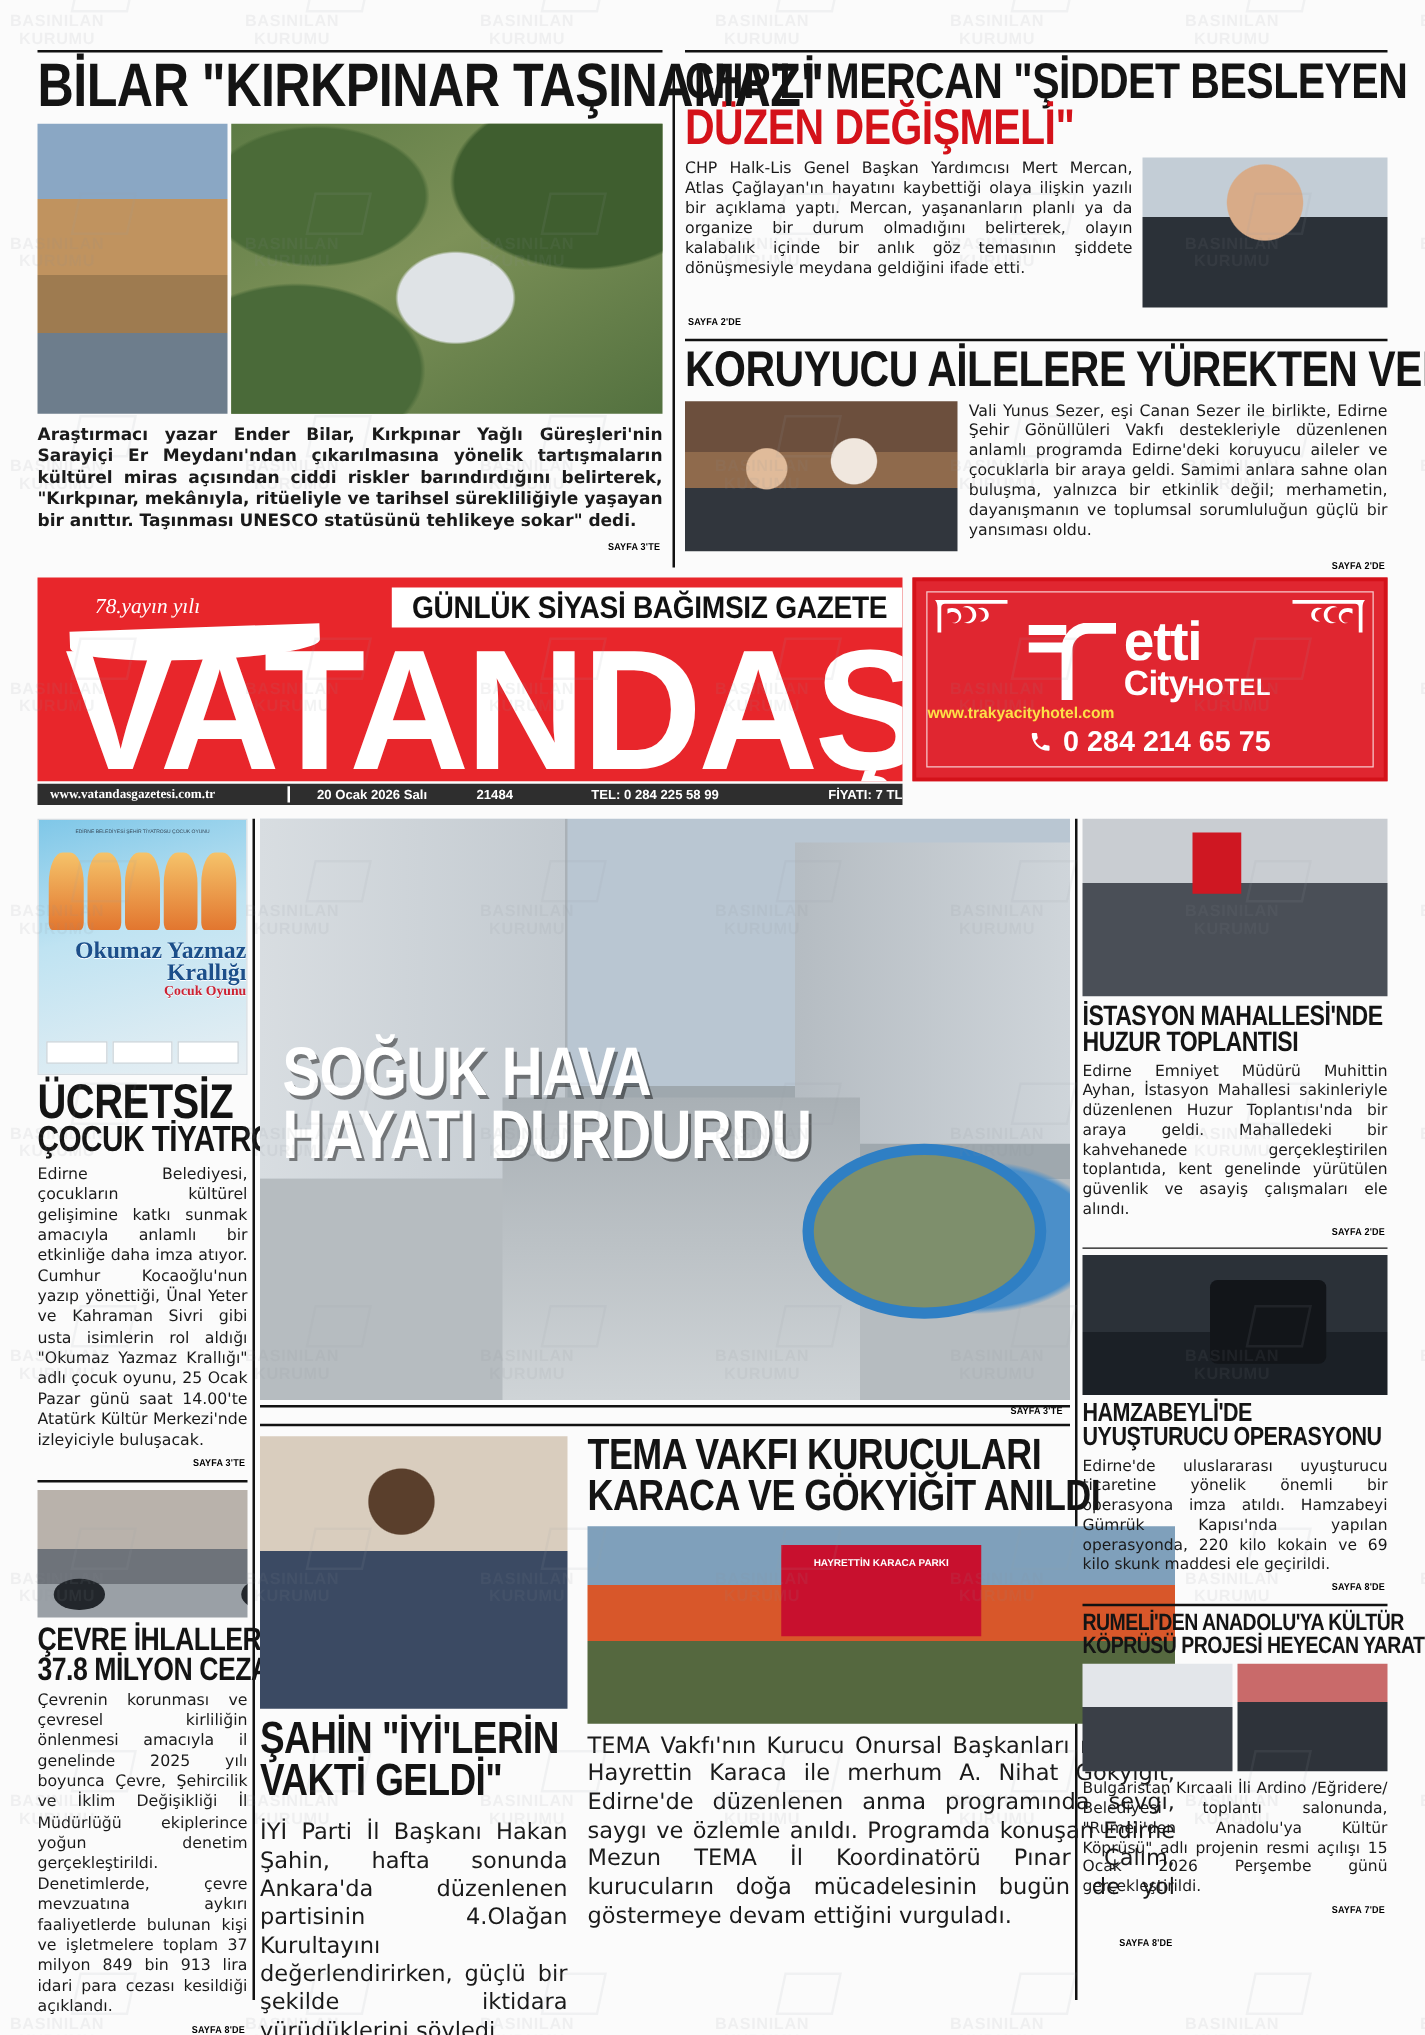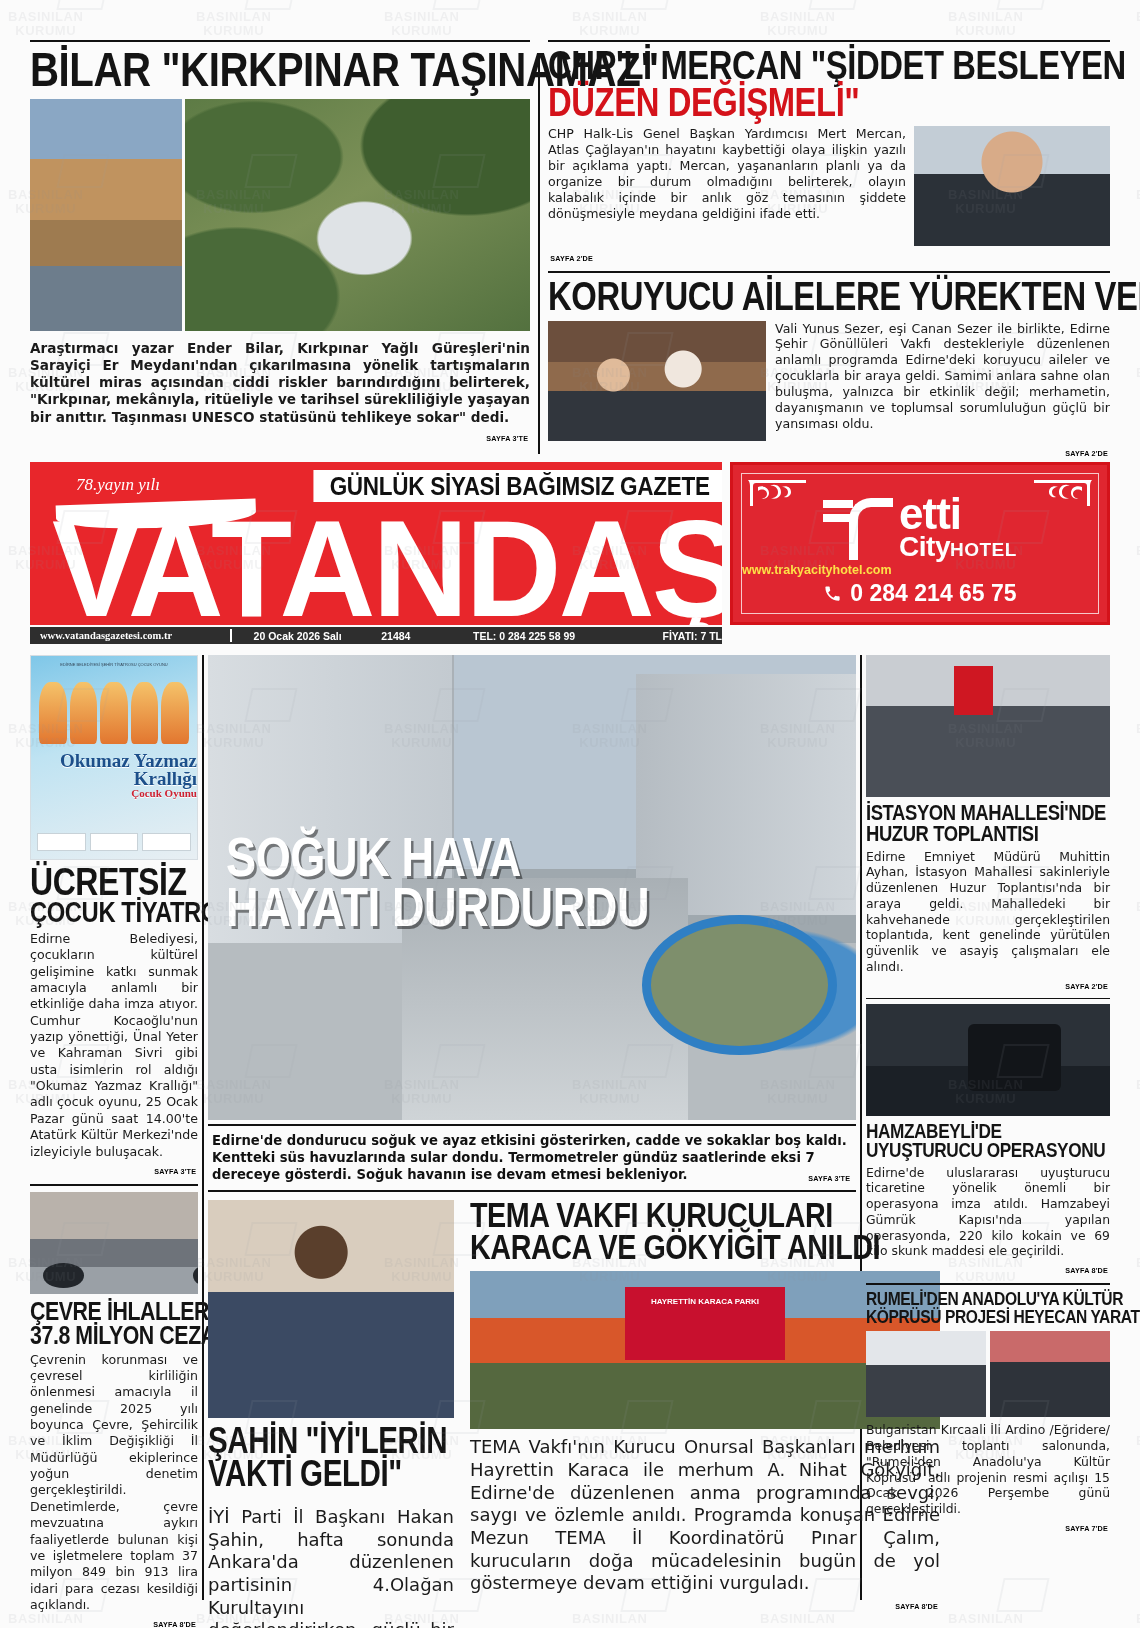--- a/index.html
+++ b/index.html
@@ -683,21 +683,20 @@
           <div class="bld-l"></div>
           <div class="bld-r"></div>
           <div class="street"></div>
           <div class="pool"></div>
           <div class="hero-title">
             <div class="hl c-hl-main" style="width:780px;">SOĞUK HAVA</div>
             <div class="hl c-hl-main" style="width:780px;margin-top:2px;">HAYATI DURDURDU</div>
           </div>
         </div>
         <div class="hero-cap">
-          <span>Edirne'de dondurucu soğuk ve ayaz etkisini gösterirken, cadde ve sokaklar boş kaldı. Kentteki süs havuzlarında sular dondu. Termometreler gündüz saatlerinde eksi 7 dereceye gösterdi. Soğuk havanın ise devam etmesi bekleniyor.</span>
           <span class="page-ref">SAYFA 3'TE</span>
         </div>
       </div>
 
       <div class="c-bottom">
 
         <div class="cb-left">
           <div class="ph p-sahin" style="height:218px;"></div>
           <div class="hl sahin-hl" style="width:300px;margin-top:7px;">ŞAHİN "İYİ'LERİN</div>
           <div class="hl sahin-hl" style="width:300px;margin-top:2px;">VAKTİ GELDİ"</div>

